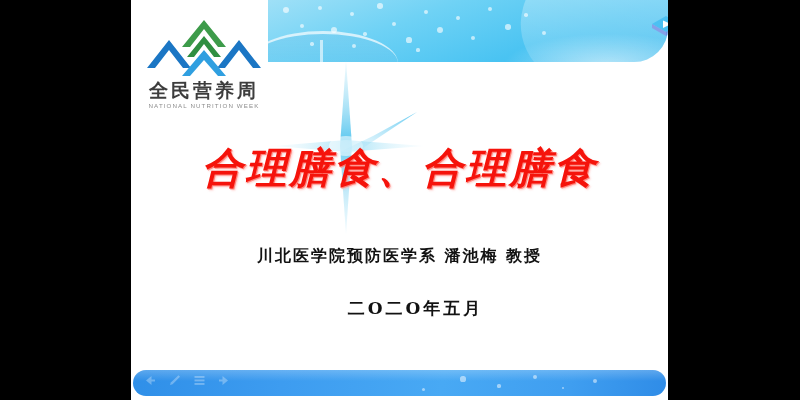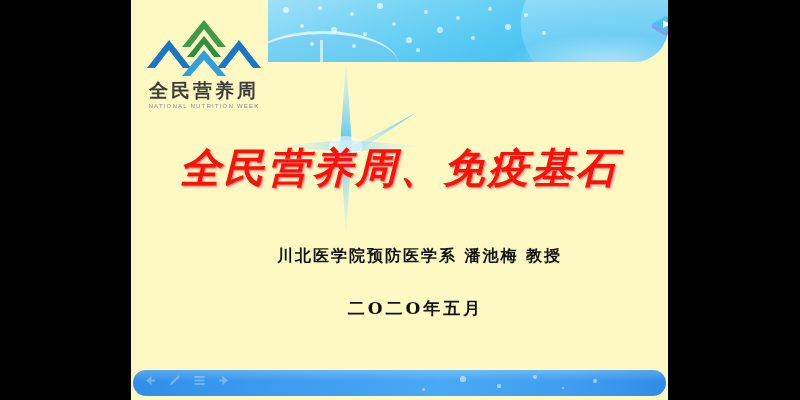--- a/index.html
+++ b/index.html
@@ -22,21 +22,21 @@
     background: #000000;
   }
 
   
   #slide {
     position: absolute;
     left: 131px;
     top: 0px;
     width: 537px;
     height: 400px;
-    background: #fef9c3;
+    background: #ffffff;
     overflow: hidden;
   }
 
   
   #top-banner {
     position: absolute;
     left: 137px;
     top: 0px;
     width: 400px;
     height: 62px;
@@ -159,21 +159,20 @@
     left: 0;
     top: 246px;
     width: 537px;
     text-align: center;
     font-family: "DejaVu Serif", serif;
     font-size: 16px;
     font-weight: 700;
     letter-spacing: 2px;
     color: #121212;
     white-space: nowrap;
-    margin-left: 20px;
   }
   #date-line {
     position: absolute;
     left: 16px;
     top: 297px;
     width: 537px;
     text-align: center;
     font-family: "DejaVu Serif", serif;
     font-size: 17px;
     font-weight: 700;
@@ -297,21 +296,21 @@
     <svg id="sparkle-small" viewBox="0 0 96 50">
       <defs>
         <linearGradient id="ss1" x1="1" y1="0" x2="0" y2="1">
           <stop offset="0%" stop-color="#4fc3ef" stop-opacity="0.9"></stop>
           <stop offset="100%" stop-color="#d6f1fb" stop-opacity="0.1"></stop>
         </linearGradient>
       </defs>
       <path d="M94 2 L34 42 L6 47 L50 26 Z" fill="url(#ss1)"></path>
     </svg>
 
-    <div id="title-main">全民营养周、免疫基石</div>
+    <div id="title-main">合理膳食、合理膳食</div>
 
     <div id="presenter-line">川北医学院预防医学系  潘池梅  教授</div>
 
     <div id="date-line">二O二O年五月</div>
 
     <div id="bottom-bar">
       <div id="bottom-bar-sheen"></div>
       <div id="bottom-bar-glints">
           <div class="bar-glint" style="left: 327.4px; top: 6.4px; width: 5.2px; height: 5.2px;"></div>
           <div class="bar-glint" style="left: 364.4px; top: 14.4px; width: 3.2px; height: 3.2px;"></div>

